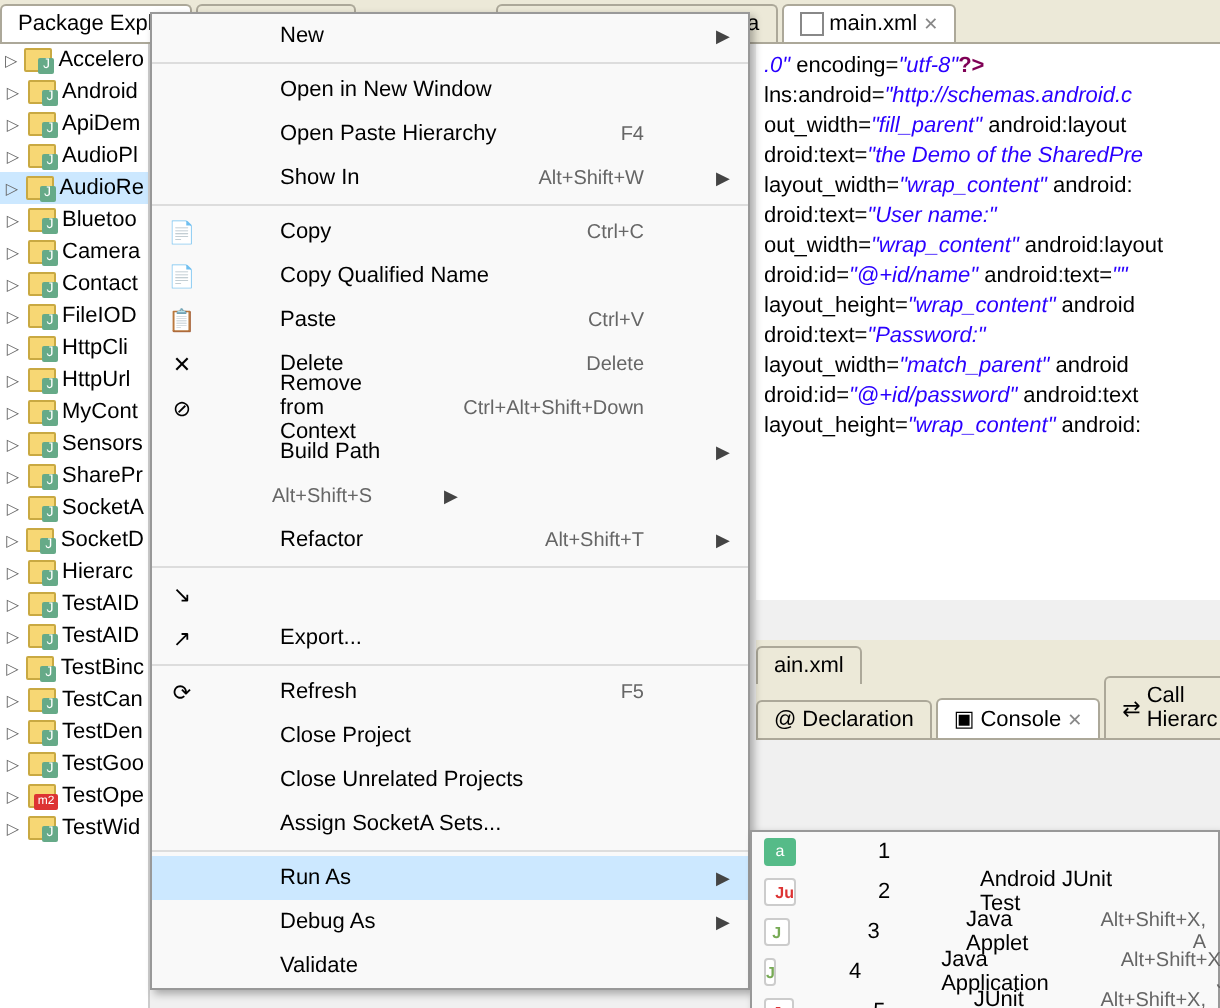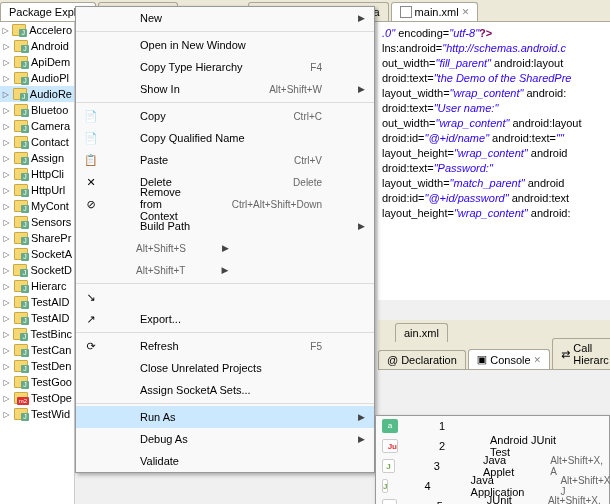--- a/index.html
+++ b/index.html
@@ -19,21 +19,21 @@
 .editor .tabrow { background:#ece9d8; }
 .code { padding:4px; font-family:Consolas,monospace; font-size:11px; line-height:15px; white-space:pre; }
 .c1 { color:#7f0055; font-weight:bold; }
 .c2 { color:#2a00ff; font-style:italic; }
 .lower-tabs { position:absolute; left:378px; top:320px; width:232px; background:#ece9d8; }
 .menu { position:absolute; left:75px; top:6px; width:300px; background:#f9f9f9; border:1px solid #999; box-shadow:2px 2px 4px rgba(0,0,0,.3); z-index:10; }
 .menu-row { display:flex; align-items:center; height:22px; padding:0 6px;gap:36px; }
 .menu-row:hover, .menu-row.hover { background:#cce8ff; }
 .menu-icon { width:18px; display:flex; justify-content:center; font-size:11px; }
 .menu-label { flex:1; padding-left:4px; }
-.menu-short { color:#666; font-size:10px; }
+.menu-short { color:#666; font-size:10px;text-align:right; }
 .menu-arrow { width:10px; font-size:9px; color:#444; }
 .menu-sep { height:1px; background:#ddd; margin:2px 0; }
 .submenu { position:absolute; left:375px; top:415px; width:235px; background:#f9f9f9; border:1px solid #999; box-shadow:2px 2px 4px rgba(0,0,0,.3); z-index:11; }
 .submenu .menu-row { height:20px; }
 .smallnum { width:16px; text-align:center; }
 .subicon { width:16px; height:14px; display:inline-block; background:#5b8; border-radius:2px; text-align:center; color:#fff; font-size:8px; line-height:14px; }
 .subicon.aj { background:#fff; color:#d33; border:1px solid #ccc; font-weight:bold;text-align:right; }
 .subicon.jv { background:#fff; color:#7a5; border:1px solid #ccc; font-weight:bold; }
 .ed-icon { width:12px; height:12px; border:1px solid #888; display:inline-block; }
 </style>
@@ -87,21 +87,21 @@
       <span>Camera</span>
     </div>
     <div class="proj-item">
       <span class="exp">▷</span>
       <span class="folder-icon"></span>
       <span>Contact</span>
     </div>
     <div class="proj-item">
       <span class="exp">▷</span>
       <span class="folder-icon"></span>
-      <span>Assign</span>
+      <span>FileIOD</span>
     </div>
     <div class="proj-item">
       <span class="exp">▷</span>
       <span class="folder-icon"></span>
       <span>HttpCli</span>
     </div>
     <div class="proj-item">
       <span class="exp">▷</span>
       <span class="folder-icon"></span>
       <span>HttpUrl</span>
@@ -187,21 +187,21 @@
     <div class="tab active">
         <span class="ed-icon"></span>
         <span>main.xml</span>
         <span class="close-x">✕</span>
       </div>
   </div>
   <div class="code" id="code"><div><span class="c2">.0"</span><span> encoding=</span><span class="c2">"utf-8"</span><span class="c1">?&gt;</span></div><div><span>lns:android=</span><span class="c2">"http://schemas.android.c</span></div><div><span>out_width=</span><span class="c2">"fill_parent"</span><span> android:layout</span></div><div><span>droid:text=</span><span class="c2">"the Demo of the SharedPre</span></div><div><span>layout_width=</span><span class="c2">"wrap_content"</span><span> android:</span></div><div><span>droid:text=</span><span class="c2">"User name:"</span></div><div><span>out_width=</span><span class="c2">"wrap_content"</span><span> android:layout</span></div><div><span>droid:id=</span><span class="c2">"@+id/name"</span><span> android:text=</span><span class="c2">""</span></div><div><span>layout_height=</span><span class="c2">"wrap_content"</span><span> android</span></div><div><span>droid:text=</span><span class="c2">"Password:"</span></div><div><span>layout_width=</span><span class="c2">"match_parent"</span><span> android</span></div><div><span>droid:id=</span><span class="c2">"@+id/password"</span><span> android:text</span></div><div><span>layout_height=</span><span class="c2">"wrap_content"</span><span> android:</span></div></div>
 </div>
 
 <div class="lower-tabs">
-  <div class="tabrow" style="border-bottom:none;margin-left:17px;">
+  <div class="tabrow" style="border-bottom:none;">
     <div class="tab">
         <span>ain.xml</span>
       </div>
   </div>
   <div class="tabrow" style="margin-top:6px;">
     <div class="tab">
         <span>@ </span>
         <span>Declaration</span>
       </div>
     <div class="tab active">
@@ -225,21 +225,21 @@
     </div>
     <div class="menu-sep"></div>
     <div class="menu-row">
       <span class="menu-icon"></span>
       <span class="menu-label">Open in New Window</span>
       <span class="menu-short"></span>
       <span class="menu-arrow"></span>
     </div>
     <div class="menu-row">
       <span class="menu-icon"></span>
-      <span class="menu-label">Copy Type Hierarchy</span>
+      <span class="menu-label">Open Paste Hierarchy</span>
       <span class="menu-short">F4</span>
       <span class="menu-arrow"></span>
     </div>
     <div class="menu-row">
       <span class="menu-icon"></span>
       <span class="menu-label">Show In</span>
       <span class="menu-short">Alt+Shift+W</span>
       <span class="menu-arrow">▶</span>
     </div>
     <div class="menu-sep"></div>
@@ -279,40 +279,47 @@
       <span class="menu-short"></span>
       <span class="menu-arrow">▶</span>
     </div>
     <div class="menu-row">
       <span class="menu-icon"></span>
       <span class="menu-short">Alt+Shift+S</span>
       <span class="menu-arrow">▶</span>
     </div>
     <div class="menu-row">
       <span class="menu-icon"></span>
+      <span class="menu-label">Refactor</span>
       <span class="menu-short">Alt+Shift+T</span>
       <span class="menu-arrow">▶</span>
     </div>
     <div class="menu-sep"></div>
     <div class="menu-row">
       <span class="menu-icon">↘</span>
       <span class="menu-short"></span>
       <span class="menu-arrow"></span>
     </div>
     <div class="menu-row">
       <span class="menu-icon">↗</span>
       <span class="menu-label">Export...</span>
       <span class="menu-short"></span>
       <span class="menu-arrow"></span>
     </div>
     <div class="menu-sep"></div>
     <div class="menu-row">
       <span class="menu-icon">⟳</span>
       <span class="menu-label">Refresh</span>
       <span class="menu-short">F5</span>
+      <span class="menu-arrow"></span>
+    </div>
+    <div class="menu-row">
+      <span class="menu-icon"></span>
+      <span class="menu-label">Close Project</span>
+      <span class="menu-short"></span>
       <span class="menu-arrow"></span>
     </div>
     <div class="menu-row">
       <span class="menu-icon"></span>
       <span class="menu-label">Close Unrelated Projects</span>
       <span class="menu-short"></span>
       <span class="menu-arrow"></span>
     </div>
     <div class="menu-row">
       <span class="menu-icon"></span>

